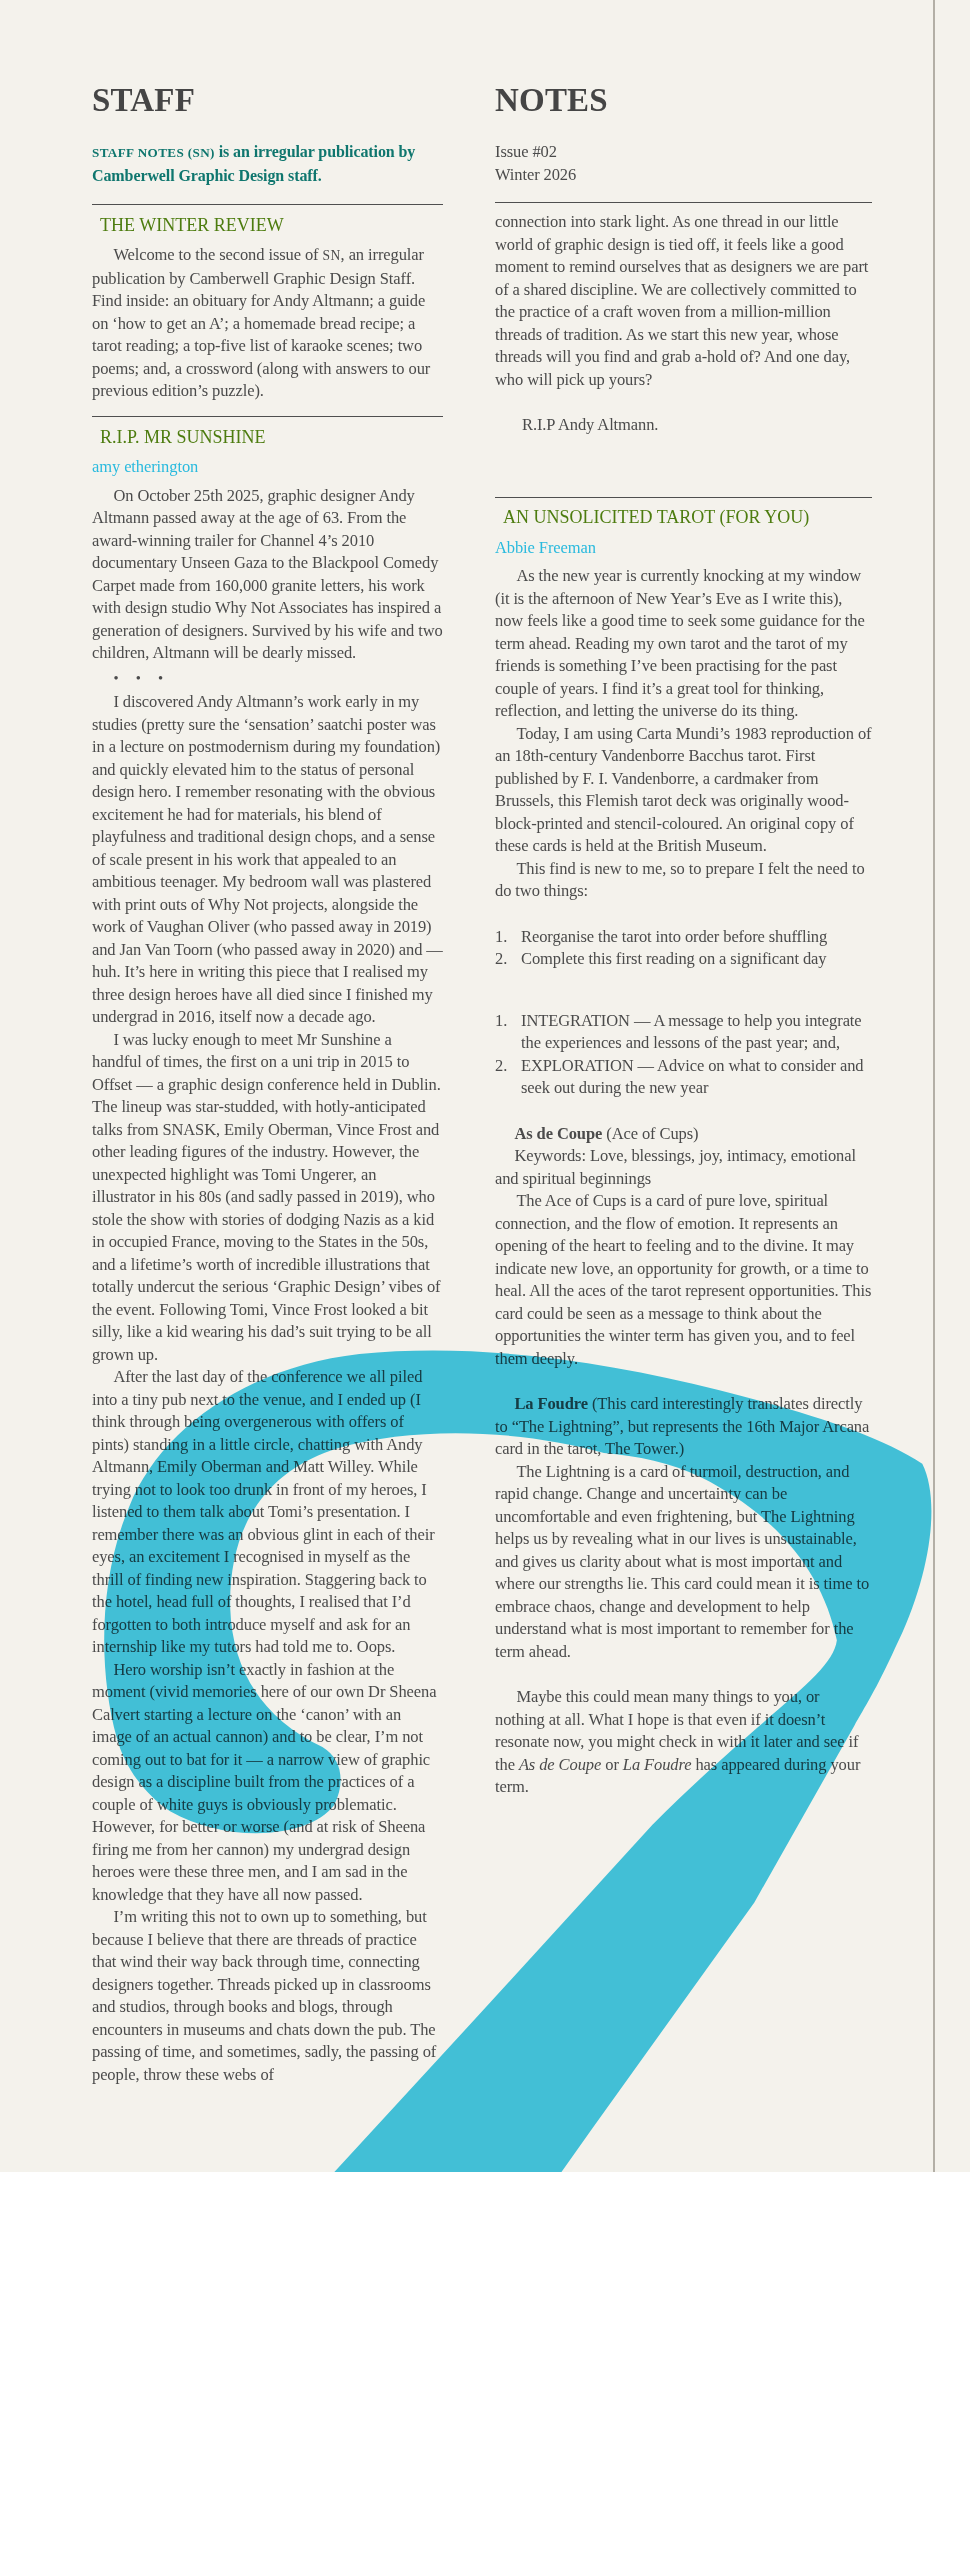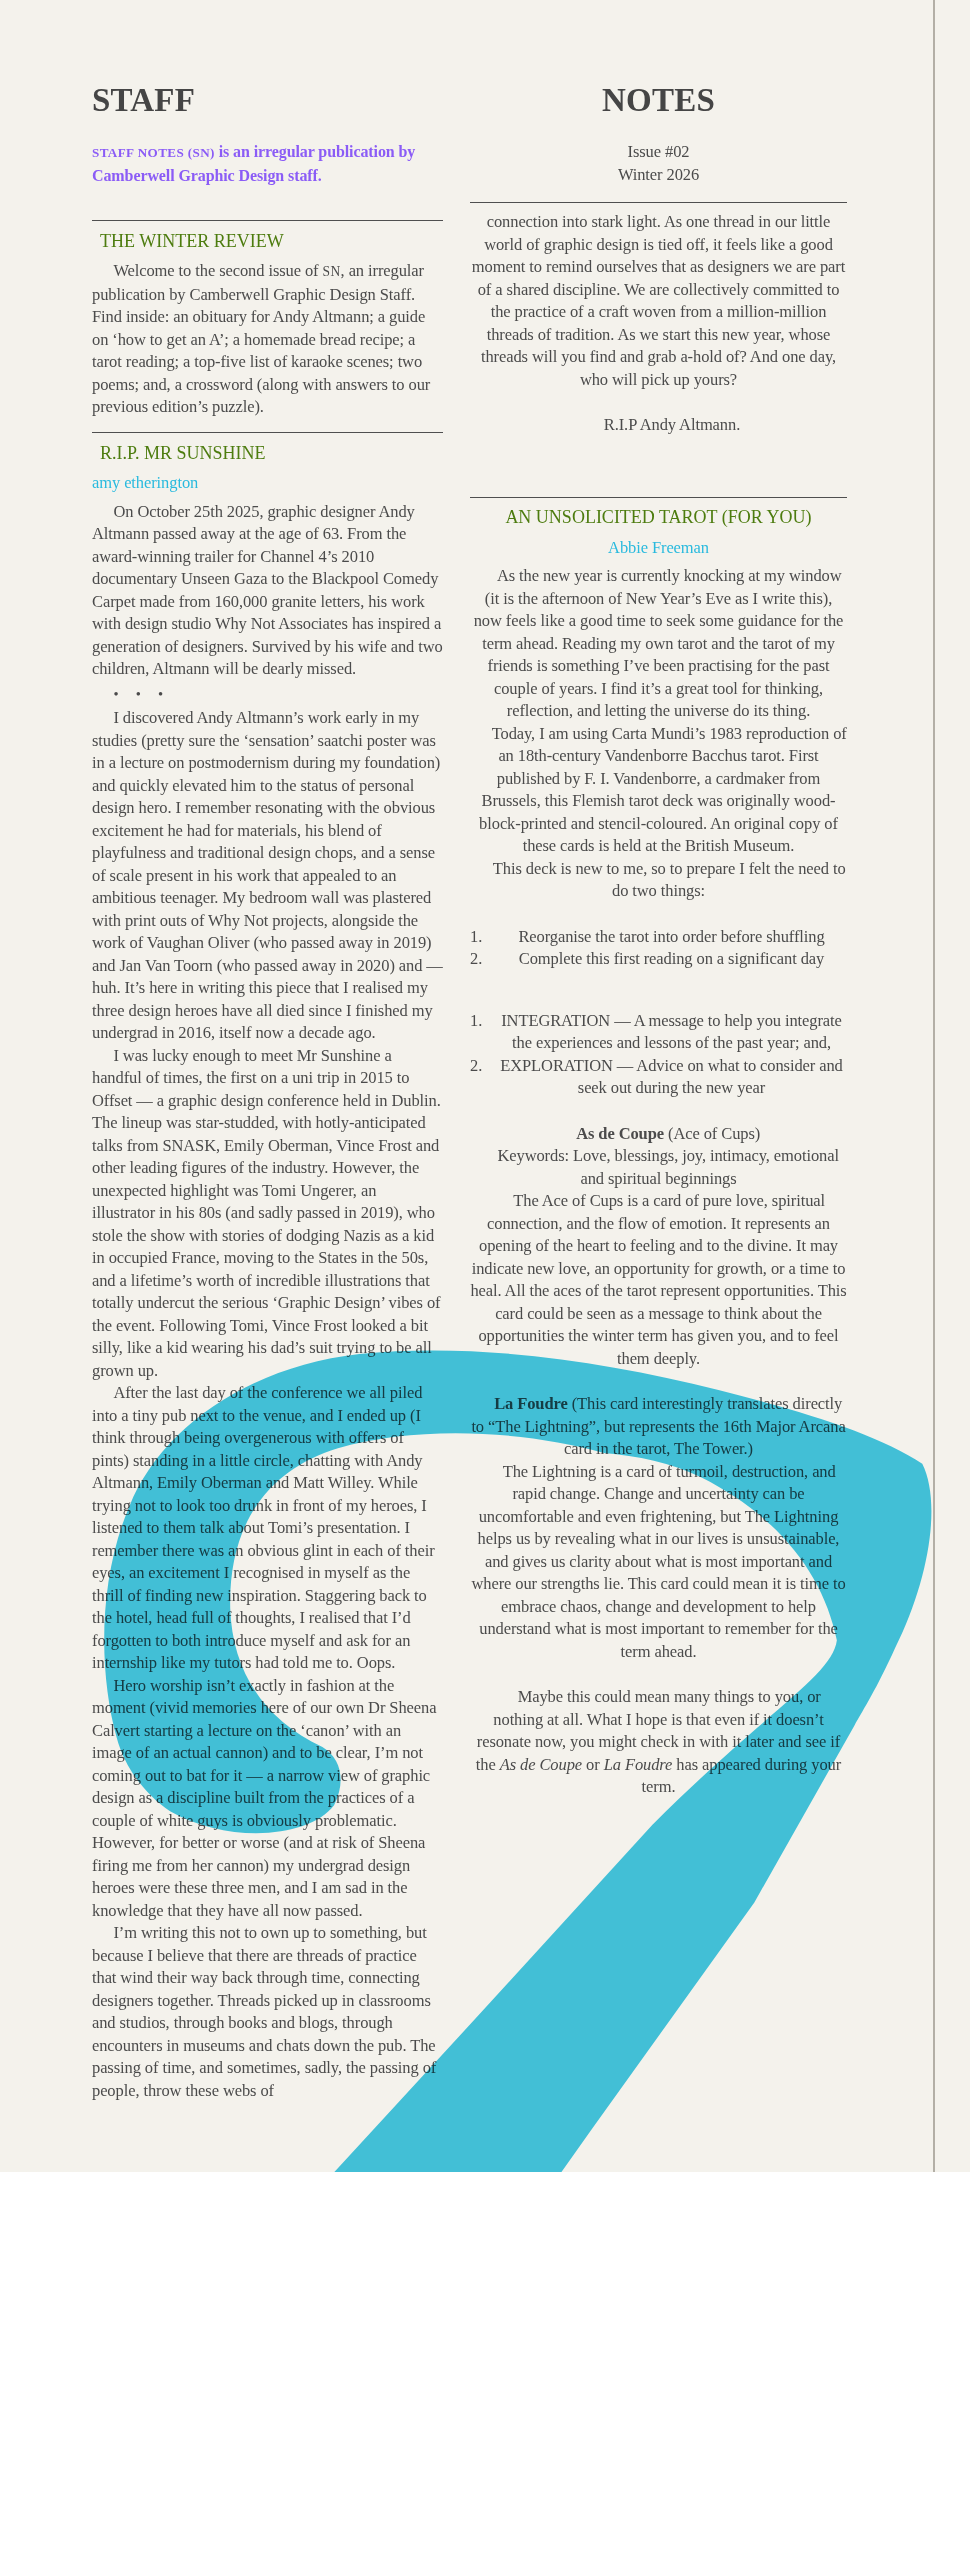--- a/index.html
+++ b/index.html
@@ -6,23 +6,23 @@
   .page{
     position:relative;
     width:971px;height:2172px;
     background:#f4f2ec;
     overflow:hidden;
     font-family:Liberation Serif, serif;
     color:#4b4b4b;
   }
   .col{position:absolute;top:83px;font-size:16.5px;line-height:22.5px;letter-spacing:-0.1px;}
   .col-left{left:92px;width:351px;}
-  .col-right{left:470px;width:377px;text-align:center;}
+  .col-right{left:495px;width:377px;}
   .masthead-title{font-size:33px;line-height:35px;font-weight:600;color:#454545;margin:0 0 23px 0;letter-spacing:0.2px;}
-  .masthead-note{font-weight:700;color:#8b5cf6;margin:0 0 33px 0;font-size:16px;line-height:22.5px;}
+  .masthead-note{font-weight:700;color:#0f766e;margin:0 0 17px 0;font-size:16px;line-height:22.5px;}
   .issue-block{margin:0 0 15.5px 0;}
   .rule{border:none;border-top:1.9px solid #4f4f4f;margin:0 0 8.7px 0;}
   .rule-gap{margin-top:60px;}
   .rule-sm{margin-top:13.6px;}
   h3.sec{font-size:18px;line-height:22.5px;font-weight:500;color:#4d7c0f;margin:8px;letter-spacing:0;}
   .author{color:#29bade;margin:0 0 5.8px 0;}
   p{margin:0;}
   p.ind{text-indent:21.4px;}
   .dots{margin:1.9px 0 1.9px 21.4px;letter-spacing:6.8px;font-size:14.6px;color:#4b4b4b;} .sp24{height:23px;} .sp40{height:39px;}
   .sc{font-size:0.82em;letter-spacing:0.03em;}
@@ -78,21 +78,21 @@
     <div class="sp24"></div>
     <p class="signoff">R.I.P Andy Altmann.</p>
 
     <hr class="rule rule-gap">
 
     <h3 class="sec">AN UNSOLICITED TAROT (FOR YOU)</h3>
     <p class="author">Abbie Freeman</p>
 
     <p class="ind">As the new year is currently knocking at my window (it is the afternoon of New Year’s Eve as I write this), now feels like a good time to seek some guidance for the term ahead. Reading my own tarot and the tarot of my friends is something I’ve been practising for the past couple of years. I find it’s a great tool for thinking, reflection, and letting the universe do its thing.</p>
     <p class="ind">Today, I am using Carta Mundi’s 1983 reproduction of an 18th-century Vandenborre Bacchus tarot. First published by F. I. Vandenborre, a cardmaker from Brussels, this Flemish tarot deck was originally wood-block-printed and stencil-coloured. An original copy of these cards is held at the British Museum.</p>
-    <p class="ind">This deck is new to me, so to prepare I felt the need to do two things:</p>
+    <p class="ind">This find is new to me, so to prepare I felt the need to do two things:</p>
 
     <div class="sp24"></div>
     <div class="numlist">
       <div class="numitem">
         <span class="num">1.</span>
         <span>Reorganise the tarot into order before shuffling</span>
       </div>
       <div class="numitem">
         <span class="num">2.</span>
         <span>Complete this first reading on a significant day</span>

